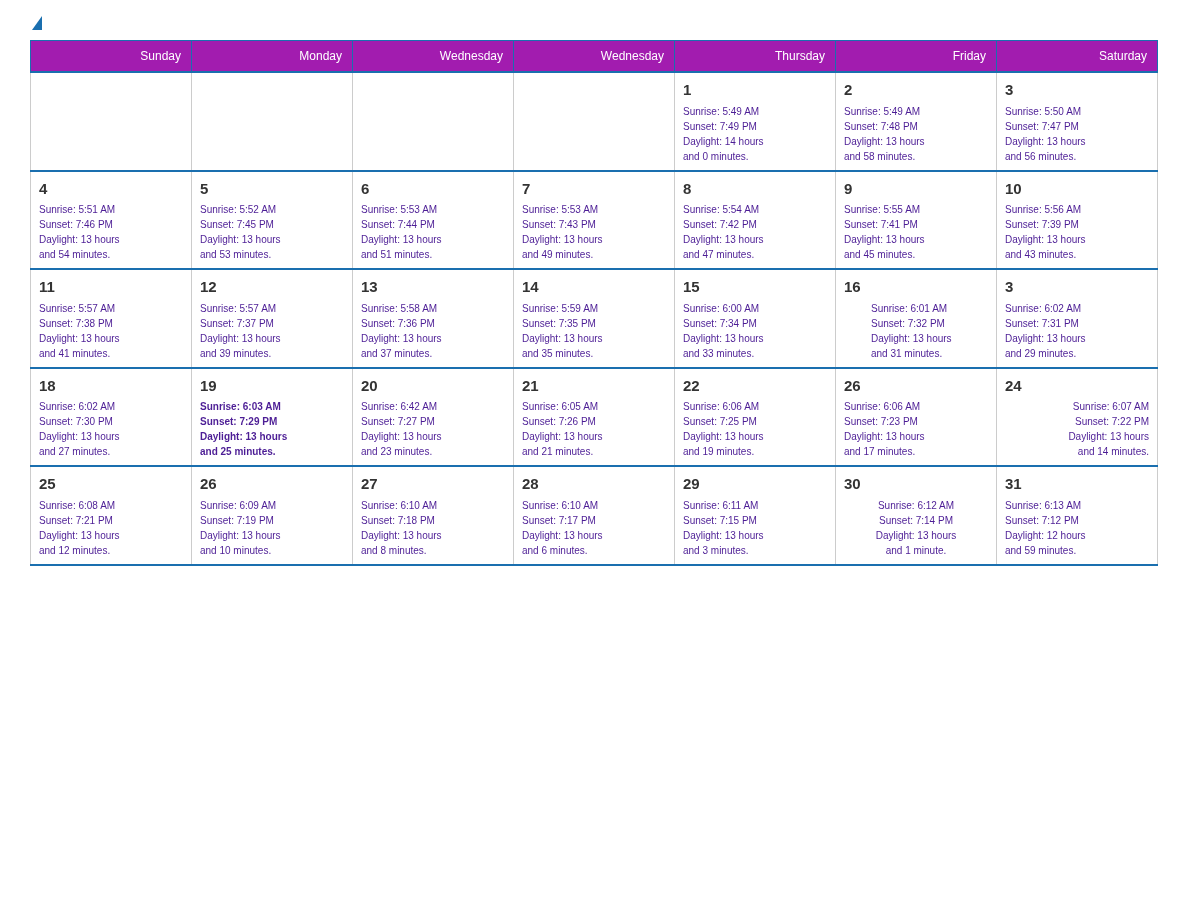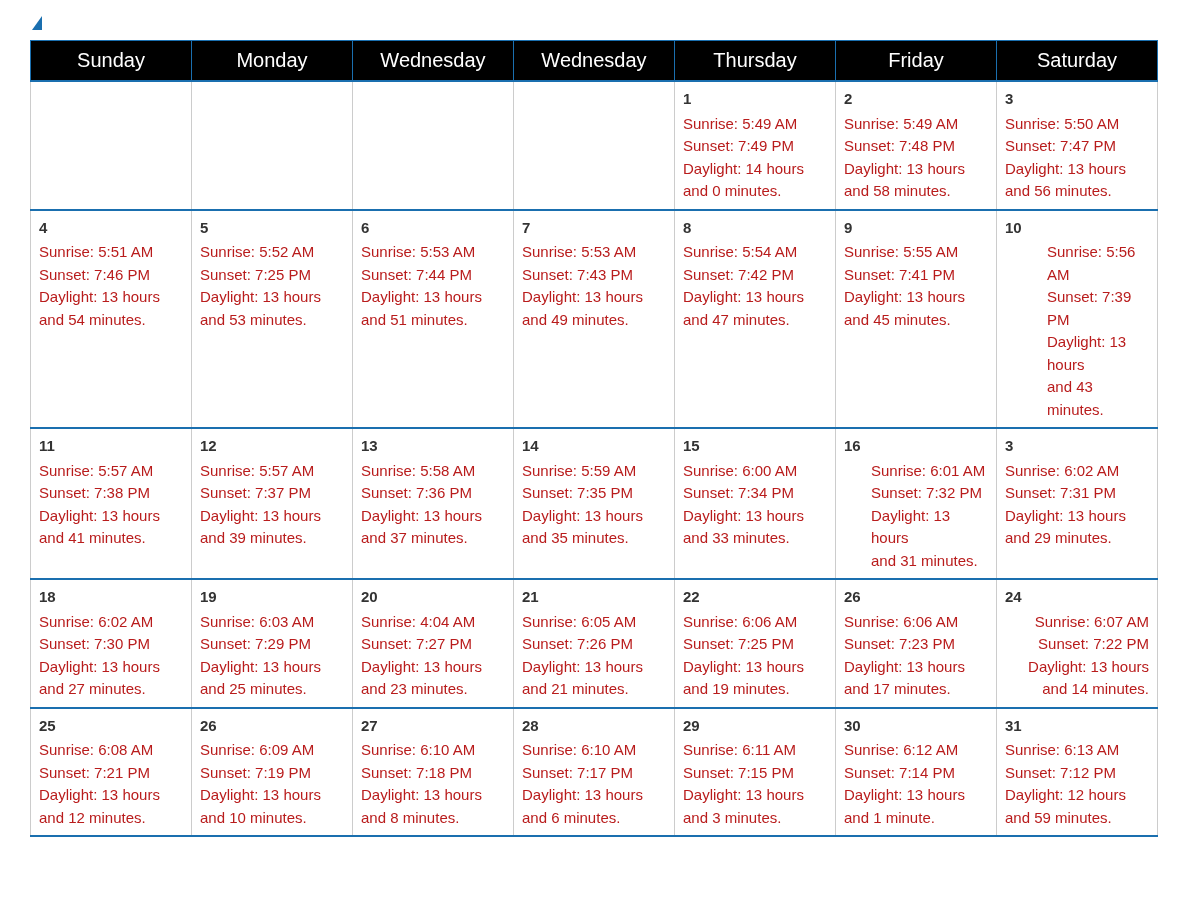--- a/index.html
+++ b/index.html
@@ -46,25 +46,25 @@
       font-size: 20px;
       color: #555;
       margin-top: 2px;
     }
     .calendar {
       width: 100%;
       border-collapse: collapse;
       margin-top: 8px;
     }
     .calendar th {
-      background-color: #000000;
+      background-color: #a21caf;
       color: white;
       padding: 8px 10px;
-      text-align: center;
-      font-size: 20px;
+      text-align: right;
+      font-size: 12px;
       font-weight: normal;
       border: 1px solid #1a6faf;
     }
     .calendar td {
       border: 1px solid #ccc;
       vertical-align: top;
       padding: 6px 8px;
       width: 14.28%;
       min-height: 100px;
       font-size: 12.5px;
@@ -74,22 +74,22 @@
     .calendar tr {
       border-bottom: 2px solid #1a6faf;
     }
     .day-number {
       font-size: 15px;
       font-weight: bold;
       display: block;
       margin-bottom: 2px;
     }
     .day-info {
-      font-size: 15px;
-      color: #b91c1c;
+      font-size: 10px;
+      color: #4c1d95;
       line-height: 1.5;
     }
     .empty-cell {
       background: #fff;
     }
     .logo-wrapper {
       display: flex;
       flex-direction: column;
       align-items: flex-start;
     }
@@ -159,21 +159,21 @@
         <td>
           <span class="day-number">4</span>
           <div class="day-info" style="white-space: pre-line;">Sunrise: 5:51 AM
 Sunset: 7:46 PM
 Daylight: 13 hours
 and 54 minutes.</div>
         </td>
         <td>
           <span class="day-number">5</span>
           <div class="day-info" style="white-space: pre-line;">Sunrise: 5:52 AM
-Sunset: 7:25 PM
+Sunset: 7:45 PM
 Daylight: 13 hours
 and 53 minutes.</div>
         </td>
         <td>
           <span class="day-number">6</span>
           <div class="day-info" style="white-space: pre-line;">Sunrise: 5:53 AM
 Sunset: 7:44 PM
 Daylight: 13 hours
 and 51 minutes.</div>
         </td>
@@ -193,21 +193,21 @@
         </td>
         <td>
           <span class="day-number">9</span>
           <div class="day-info" style="white-space: pre-line;">Sunrise: 5:55 AM
 Sunset: 7:41 PM
 Daylight: 13 hours
 and 45 minutes.</div>
         </td>
         <td>
           <span class="day-number">10</span>
-          <div class="day-info" style="white-space: pre-line; margin-left: 42px;">Sunrise: 5:56 AM
+          <div class="day-info" style="white-space: pre-line;">Sunrise: 5:56 AM
 Sunset: 7:39 PM
 Daylight: 13 hours
 and 43 minutes.</div>
         </td>
       </tr>
       <tr>
         <td>
           <span class="day-number">11</span>
           <div class="day-info" style="white-space: pre-line;">Sunrise: 5:57 AM
 Sunset: 7:38 PM
@@ -260,28 +260,28 @@
       <tr>
         <td>
           <span class="day-number">18</span>
           <div class="day-info" style="white-space: pre-line;">Sunrise: 6:02 AM
 Sunset: 7:30 PM
 Daylight: 13 hours
 and 27 minutes.</div>
         </td>
         <td>
           <span class="day-number">19</span>
-          <div class="day-info" style="white-space: pre-line;">Sunrise: 6:03 AM
+          <div class="day-info" style="white-space: pre-line; font-weight: bold;">Sunrise: 6:03 AM
 Sunset: 7:29 PM
 Daylight: 13 hours
 and 25 minutes.</div>
         </td>
         <td>
           <span class="day-number">20</span>
-          <div class="day-info" style="white-space: pre-line;">Sunrise: 4:04 AM
+          <div class="day-info" style="white-space: pre-line;">Sunrise: 6:42 AM
 Sunset: 7:27 PM
 Daylight: 13 hours
 and 23 minutes.</div>
         </td>
         <td>
           <span class="day-number">21</span>
           <div class="day-info" style="white-space: pre-line;">Sunrise: 6:05 AM
 Sunset: 7:26 PM
 Daylight: 13 hours
 and 21 minutes.</div>
@@ -339,21 +339,21 @@
         </td>
         <td>
           <span class="day-number">29</span>
           <div class="day-info" style="white-space: pre-line;">Sunrise: 6:11 AM
 Sunset: 7:15 PM
 Daylight: 13 hours
 and 3 minutes.</div>
         </td>
         <td>
           <span class="day-number">30</span>
-          <div class="day-info" style="white-space: pre-line;">Sunrise: 6:12 AM
+          <div class="day-info" style="white-space: pre-line; text-align: center;">Sunrise: 6:12 AM
 Sunset: 7:14 PM
 Daylight: 13 hours
 and 1 minute.</div>
         </td>
         <td>
           <span class="day-number">31</span>
           <div class="day-info" style="white-space: pre-line;">Sunrise: 6:13 AM
 Sunset: 7:12 PM
 Daylight: 12 hours
 and 59 minutes.</div>

